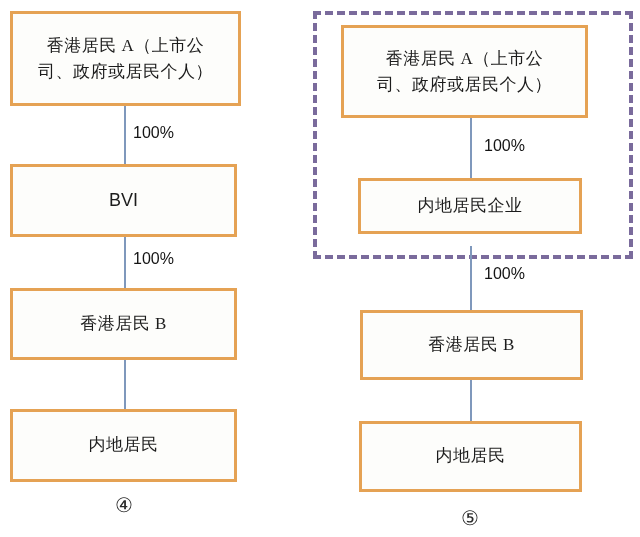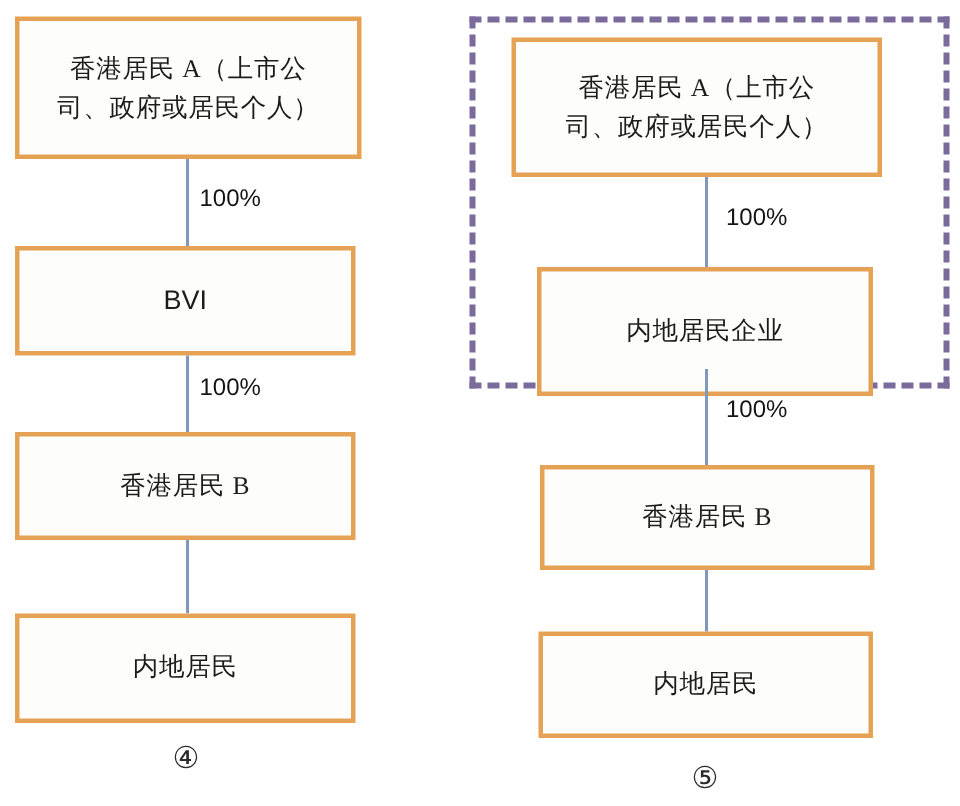--- a/index.html
+++ b/index.html
@@ -112,21 +112,21 @@
   <div class="node two-line" style="left:341px; top:25px; width:247px; height:93px;">
     <span>
       <span>香港居民 A（上市公</span><br>
       <span>司、政府或居民个人）</span>
     </span>
   </div>
 
   <div class="connector" style="left:470px; top:118px; height:60px;"></div>
   <div class="pct" style="left:484px; top:137px;">100%</div>
 
-  <div class="node" style="left:358px; top:178px; width:224px; height:86px;">
+  <div class="node" style="left:358px; top:178px; width:224px; height:56px;">
     <span>内地居民企业</span>
   </div>
 
   <div class="connector" style="left:470px; top:246px; height:64px;"></div>
   <div class="pct" style="left:484px; top:265px;">100%</div>
 
   <div class="node" style="left:360px; top:310px; width:223px; height:70px;">
     <span>香港居民 B</span>
   </div>
 

